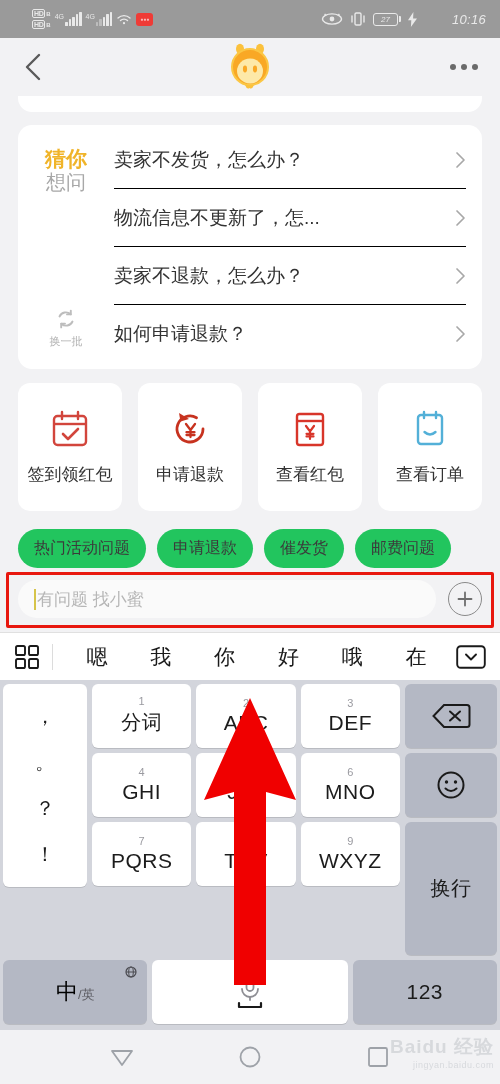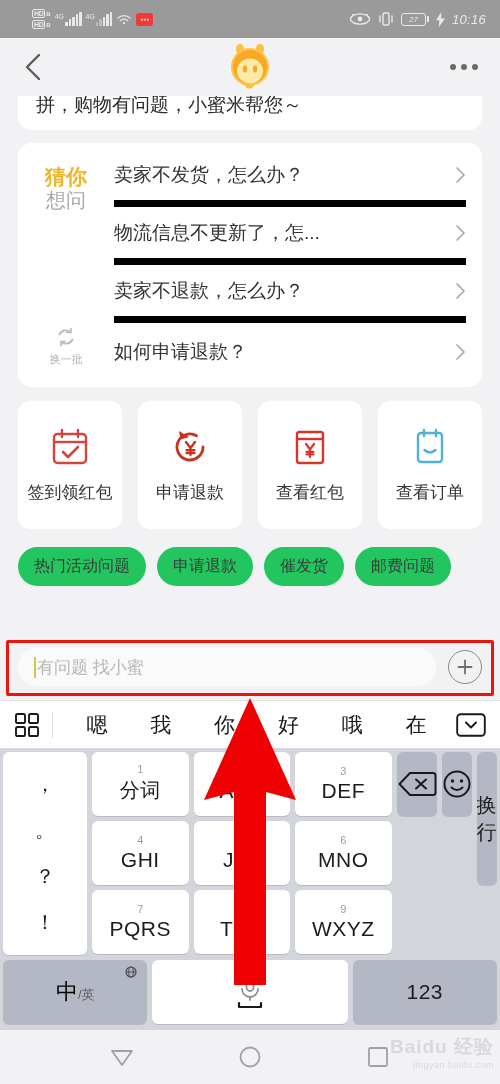--- a/index.html
+++ b/index.html
@@ -51,21 +51,21 @@
   .sb-right { margin-left: auto; display: flex; align-items: center; gap: 7px; }
   .batt {
     display: flex; align-items: center; gap: 1px;
   }
   .batt-body {
     width: 25px; height: 13px; border: 1.4px solid #e9e9e9; border-radius: 3px;
     display: flex; align-items: center; justify-content: center;
     font-size: 8px; font-style: italic; color: #e9e9e9;
   }
   .batt-tip { width: 2px; height: 6px; background: #e9e9e9; border-radius: 0 1px 1px 0; }
-  .clock { font-size: 13px; font-style: italic; letter-spacing: 0.3px; }
+  .clock { font-size: 13px; font-style: italic; letter-spacing: 0.3px; margin-left: 28px; }
 
   
   .navbar {
     height: 58px; flex: 0 0 58px;
     background: #f2f2f4;
     display: flex; align-items: center;
     padding: 0 22px;
     position: relative;
   }
   .back-chev { width: 22px; height: 30px; cursor: pointer; }
@@ -111,21 +111,21 @@
   .guess-title { text-align: center; line-height: 1.15; }
   .guess-title .t1 { color: #f0b429; font-size: 21px; font-weight: bold; display:block; }
   .guess-title .t2 { color: #a8a8a8; font-size: 20px; display:block; }
   .refresh-wrap { display:flex; flex-direction:column; align-items:center; gap:3px; cursor:pointer;}
   .refresh-ic { width: 24px; height: 24px; }
   .refresh-lab { font-size: 11px; color: #b0b0b0; }
   .guess-right { flex: 1 1 auto; padding-right: 16px; }
   .q-row {
     display: flex; align-items: center;
     height: 58px;
-    border-bottom: 7px solid #000000;
+    border-bottom: 1px solid #000000;
     cursor: pointer;
   }
   .q-row:last-child { border-bottom: none; }
   .q-text {
     flex: 1 1 auto; font-size: 19px; color: #333;
     white-space: nowrap; overflow: hidden; text-overflow: ellipsis;
   }
   .chev-r { width: 11px; height: 18px; flex: 0 0 11px; margin-left: 8px; }
 
   
@@ -219,21 +219,21 @@
     flex: 0 0 84px; height: 203px;
     background:#fff; border-radius:6px;
     display:flex; flex-direction:column; align-items:center; justify-content:space-around;
     padding: 10px 0; cursor: pointer;
     box-shadow: 0 1px 0 rgba(0,0,0,.12);
   }
   .kleft span { font-size: 20px; color:#1c1c1c; }
   .kcol { display: flex; flex-direction: column; gap: 5px; flex: 1 1 auto; }
   .kgrid3 { display:flex; gap:5px; }
   .kgrid3 .key { flex: 1 1 0; }
-  .kright { flex: 0 0 92px; display:flex; flex-direction:row; gap:5px; }
+  .kright { flex: 0 0 92px; display:flex; flex-direction:column; gap:5px; }
   .kright .key { width: 100%; }
   .key.tall { height: 133px; }
   .bottomrow { display:flex; gap:5px; }
   .bottomrow .key { height: 64px; }
   .b-sym { flex: 0 0 84px; }
   .b-cn  { flex: 1 1 0; }
   .b-space { flex: 1.35 1 0; }
   .b-123 { flex: 1 1 0; }
   .globe { position:absolute; top:6px; right:10px; width:12px; height:12px; }
   .cn-main { font-size: 22px; }

